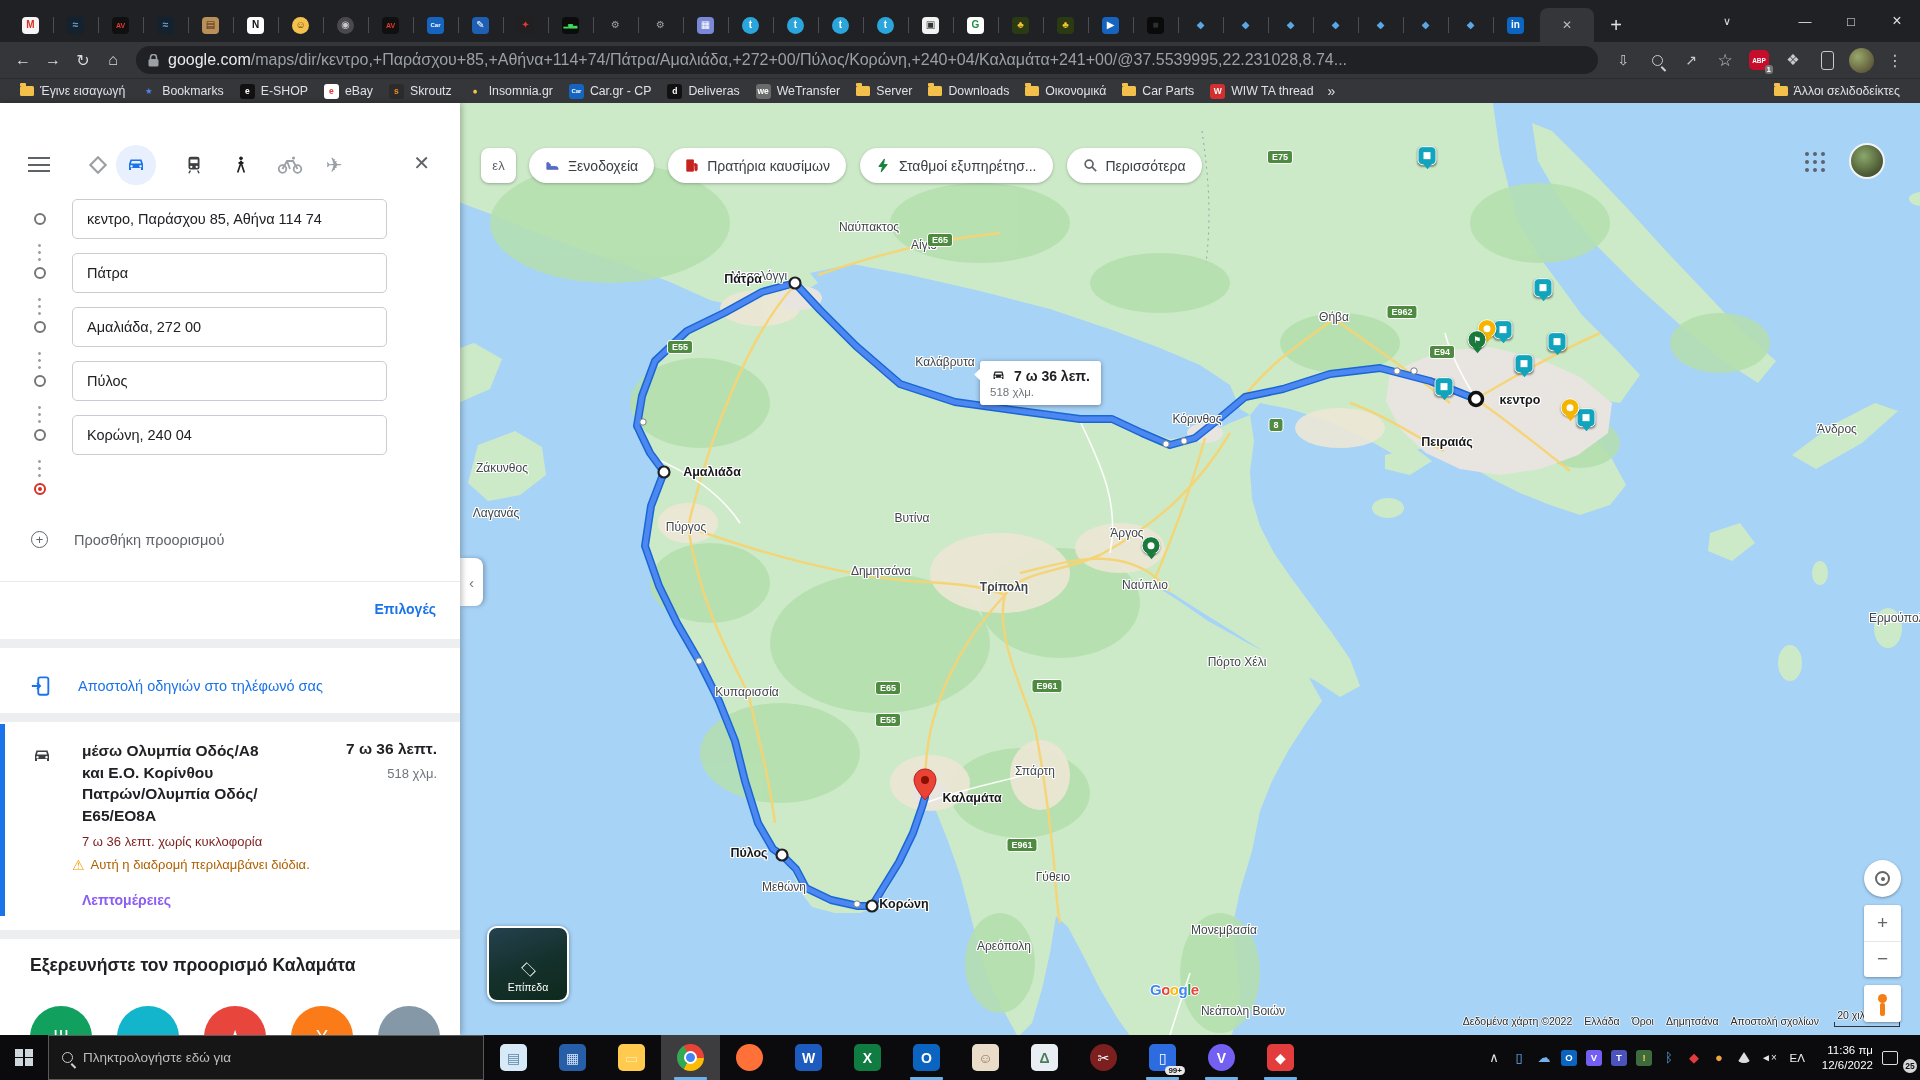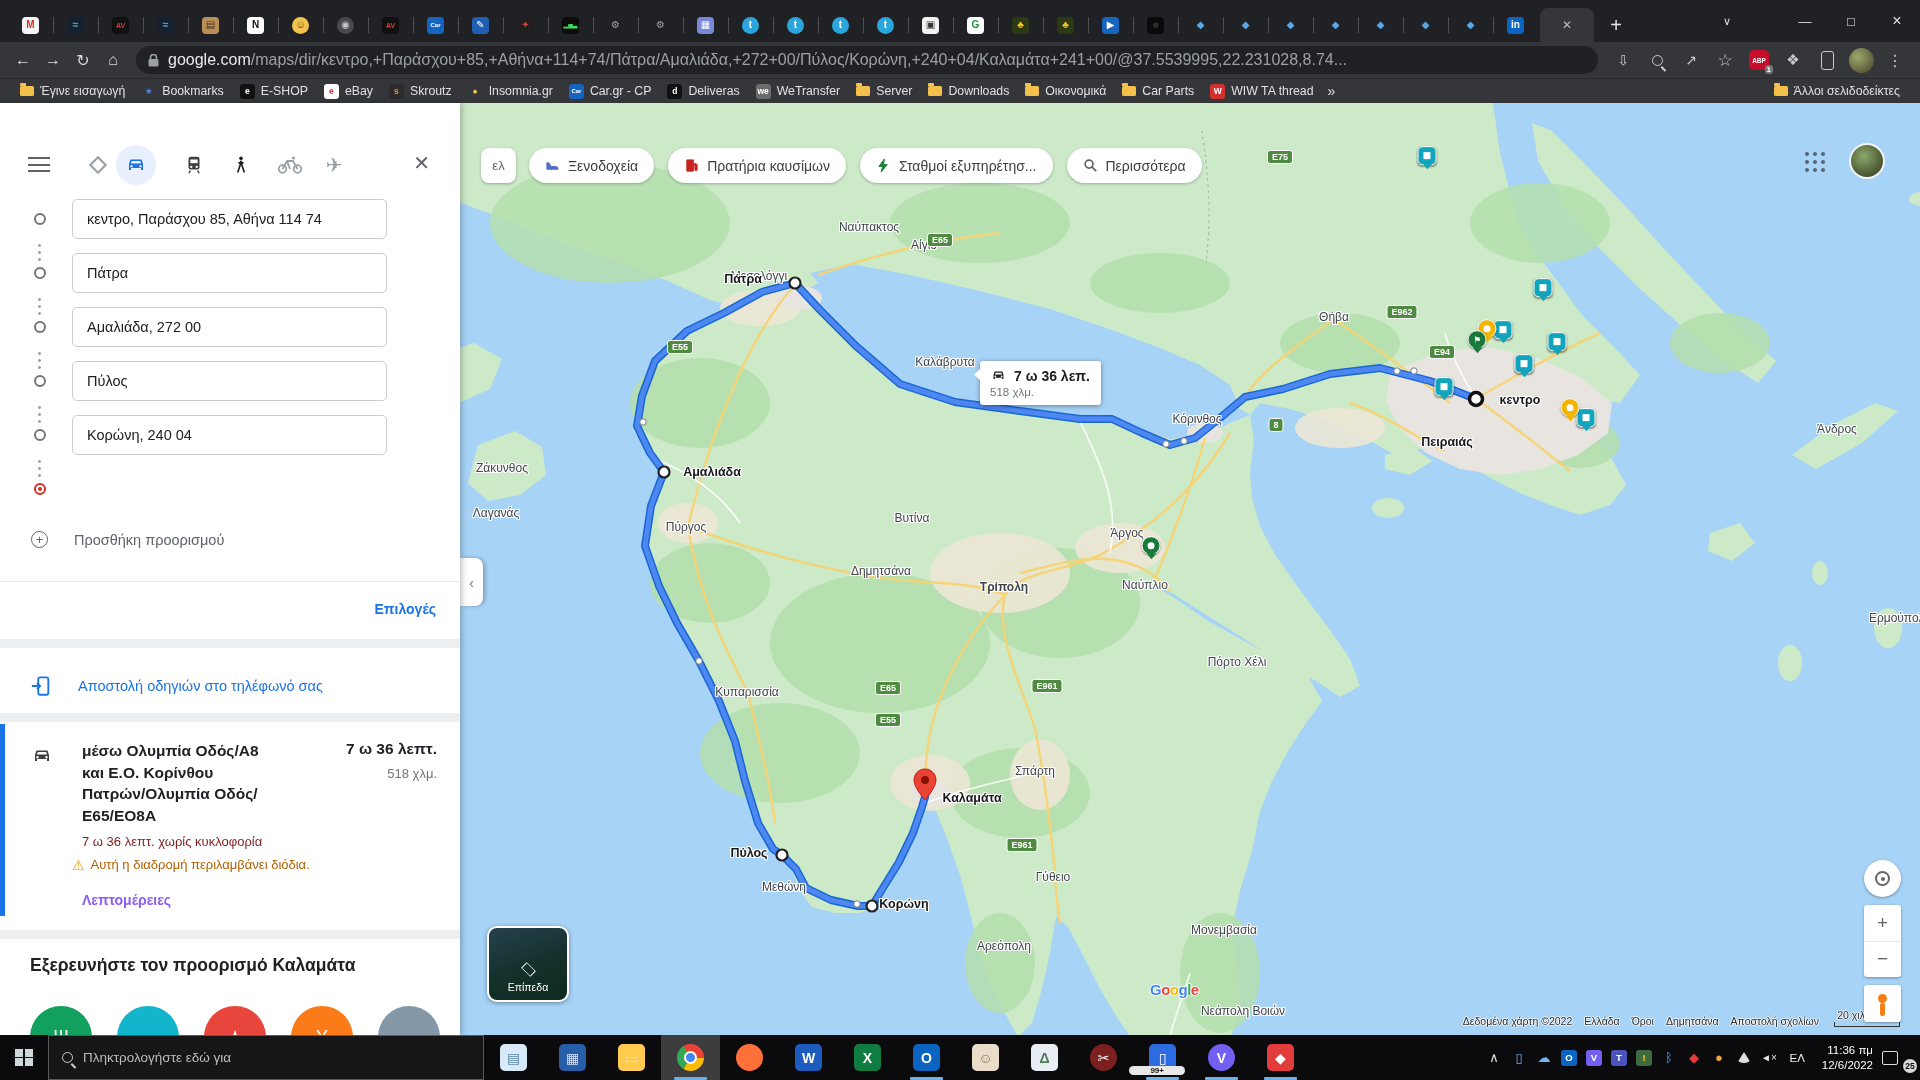--- a/index.html
+++ b/index.html
@@ -183,21 +183,21 @@
   .tapp.active { background:#3d3d40; }
   .tapp .ul { position:absolute; bottom:0; left:13px; right:13px; height:3px; background:#6cb2e8; border-radius:1px; }
   .ticon { width:27px; height:27px; border-radius:5px; display:flex; align-items:center; justify-content:center;
            font-size:14px; font-weight:bold; }
   .ticon.circle { border-radius:50%; }
   .chromeic { width:27px; height:27px; border-radius:50%; position:relative;
               background:conic-gradient(from -30deg, #ea4335 0 120deg, #fbbc05 0 240deg, #34a853 0 360deg); }
   .chromeic::after { content:''; position:absolute; left:7px; top:7px; width:13px; height:13px; border-radius:50%;
                      background:#4285f4; border:2.5px solid #fff; box-sizing:border-box; }
   .badge99 { position:absolute; right:7px; bottom:5px; background:#e8e8e8; color:#222; font-size:8px;
-             border-radius:8px; padding:0 21px; font-weight:bold; }
+             border-radius:8px; padding:0 3px; font-weight:bold; }
   .tray { margin-left:auto; display:flex; align-items:center; }
   .tico { width:25px; height:45px; display:flex; align-items:center; justify-content:center; color:#e6e6e6; font-size:13px; }
   .tsq { width:16px; height:16px; border-radius:3px; display:flex; align-items:center; justify-content:center;
          font-size:9.5px; font-weight:bold; }
   .wifi { width:0; height:0; border-left:7px solid transparent; border-right:7px solid transparent;
           border-bottom:11px solid #ddd; border-radius:50%; }
   .lang { font-size:11.5px; color:#eee; padding:0 8px; }
   .clock { font-size:11.5px; color:#fff; line-height:1.3; text-align:right; padding:0 9px; }
   .notif { width:38px; height:45px; position:relative; display:flex; align-items:center; justify-content:flex-start; }
   .notific { width:16px; height:14px; border:1.5px solid #ddd; border-radius:2px; }

